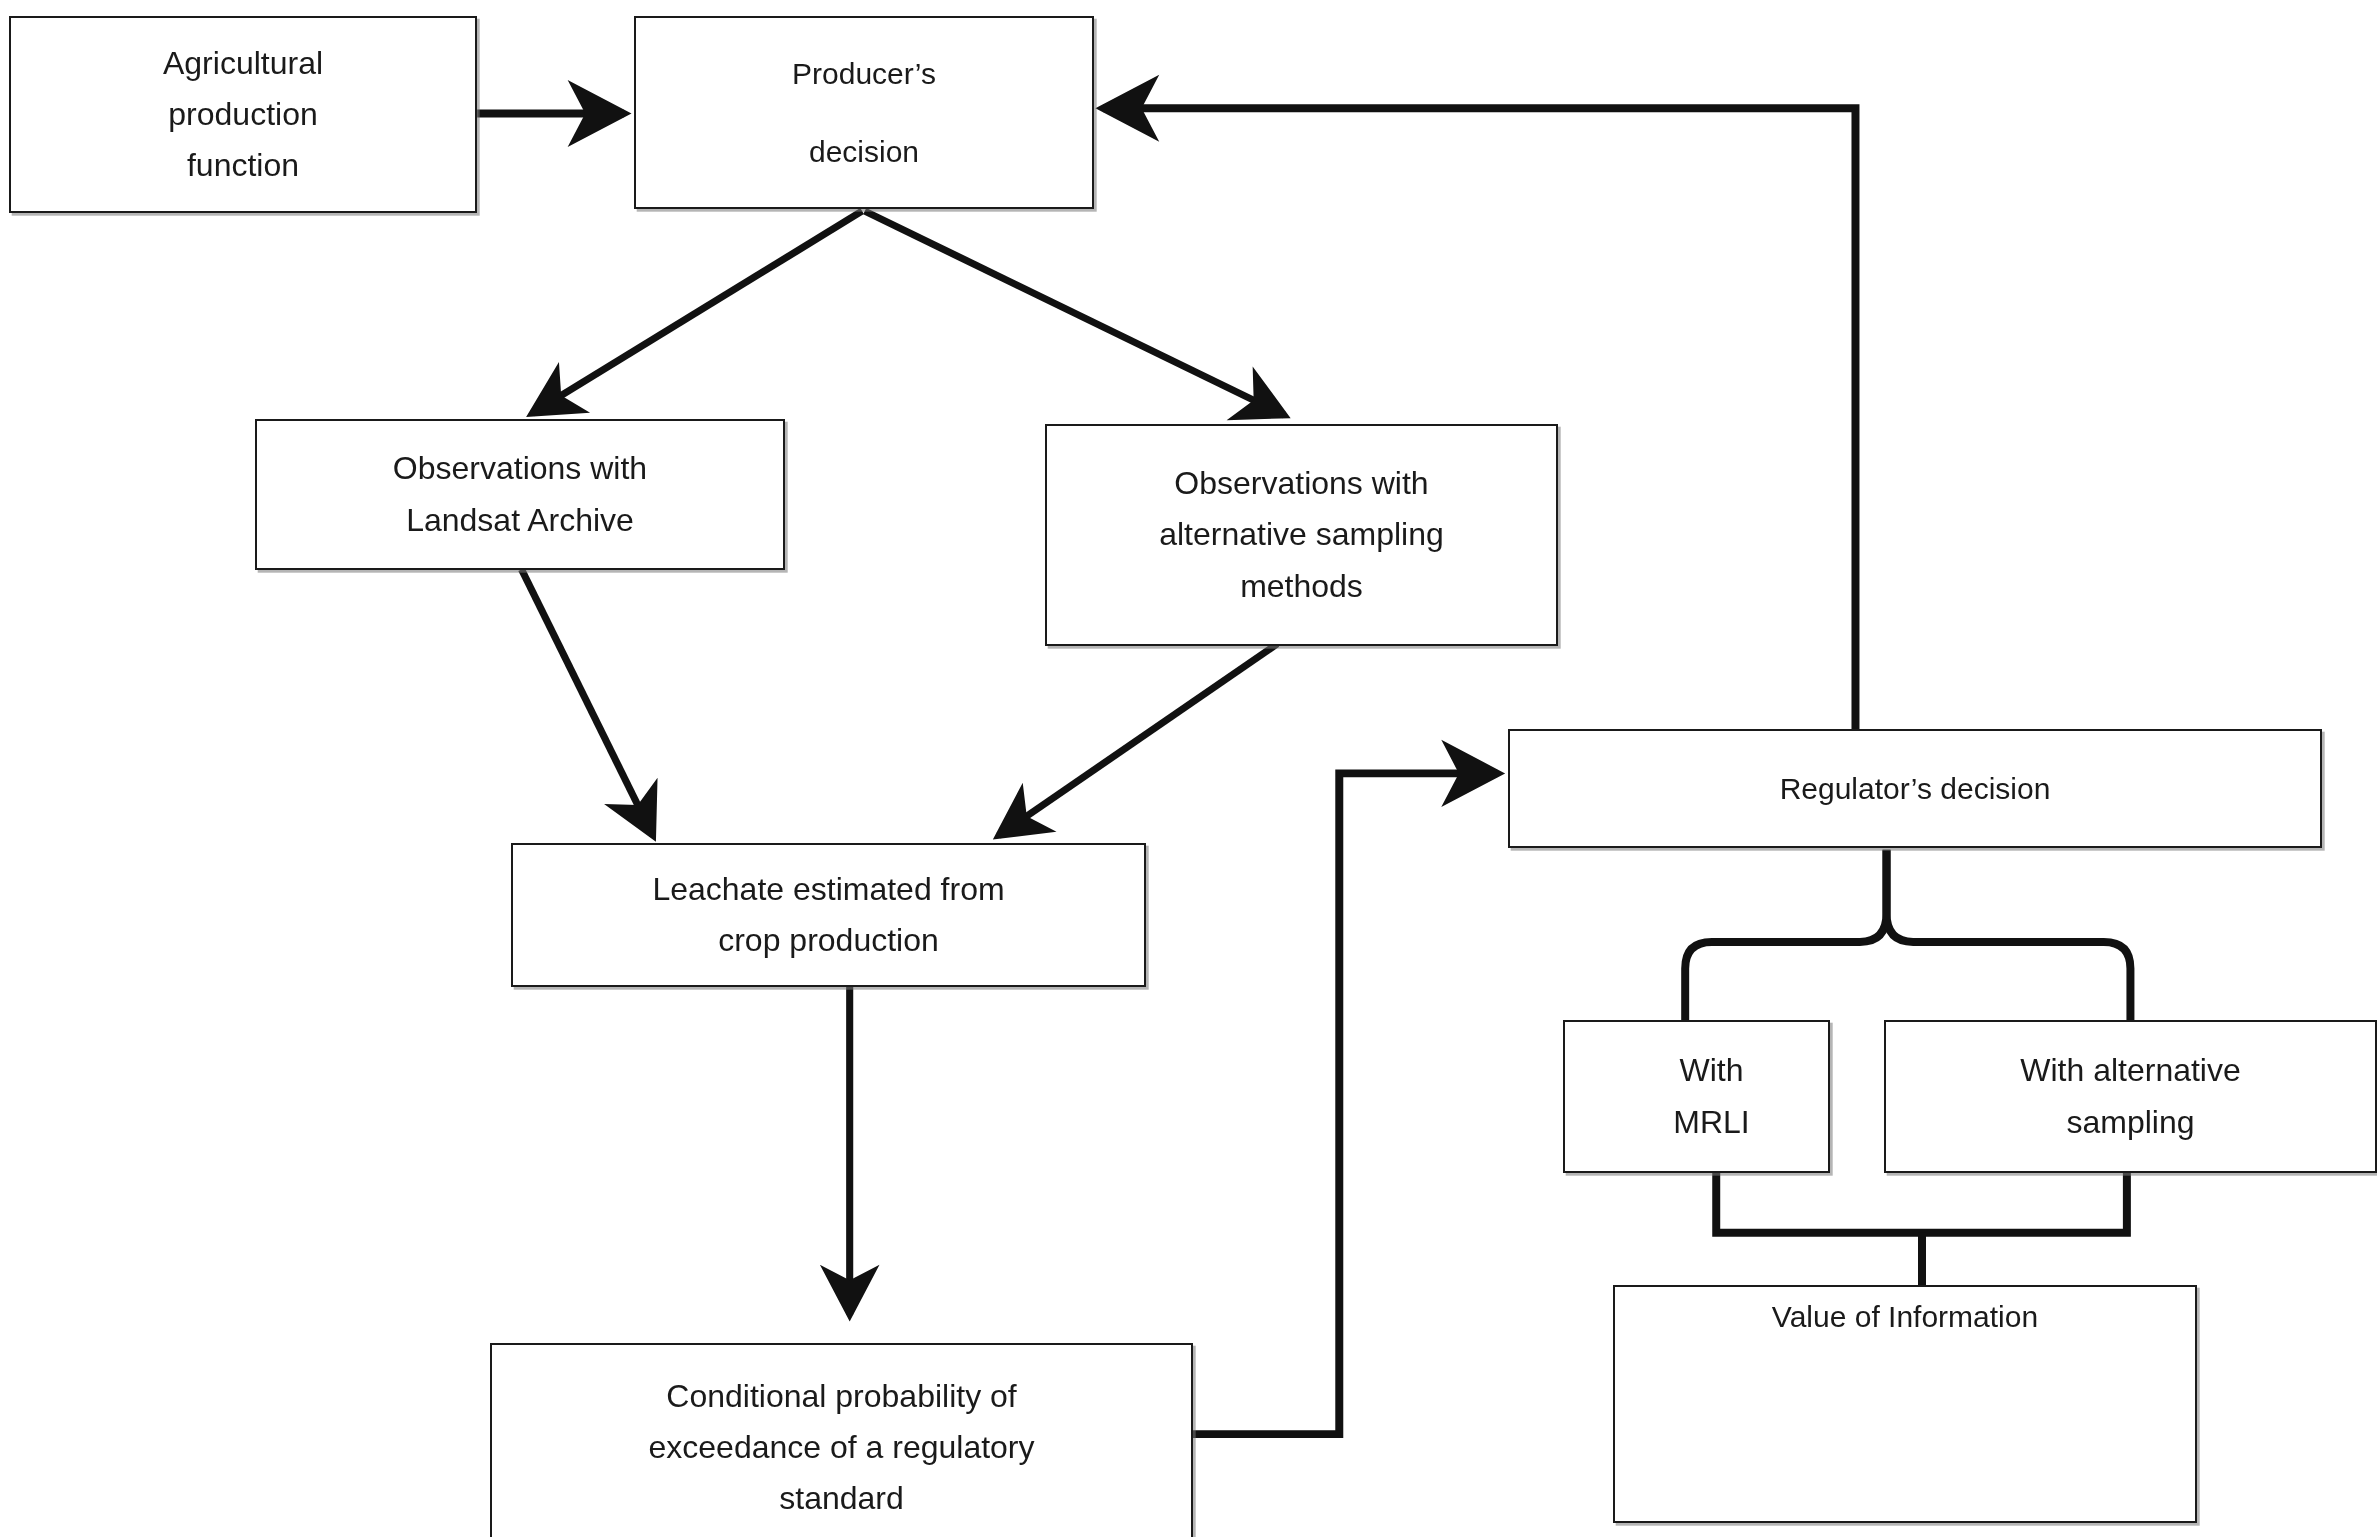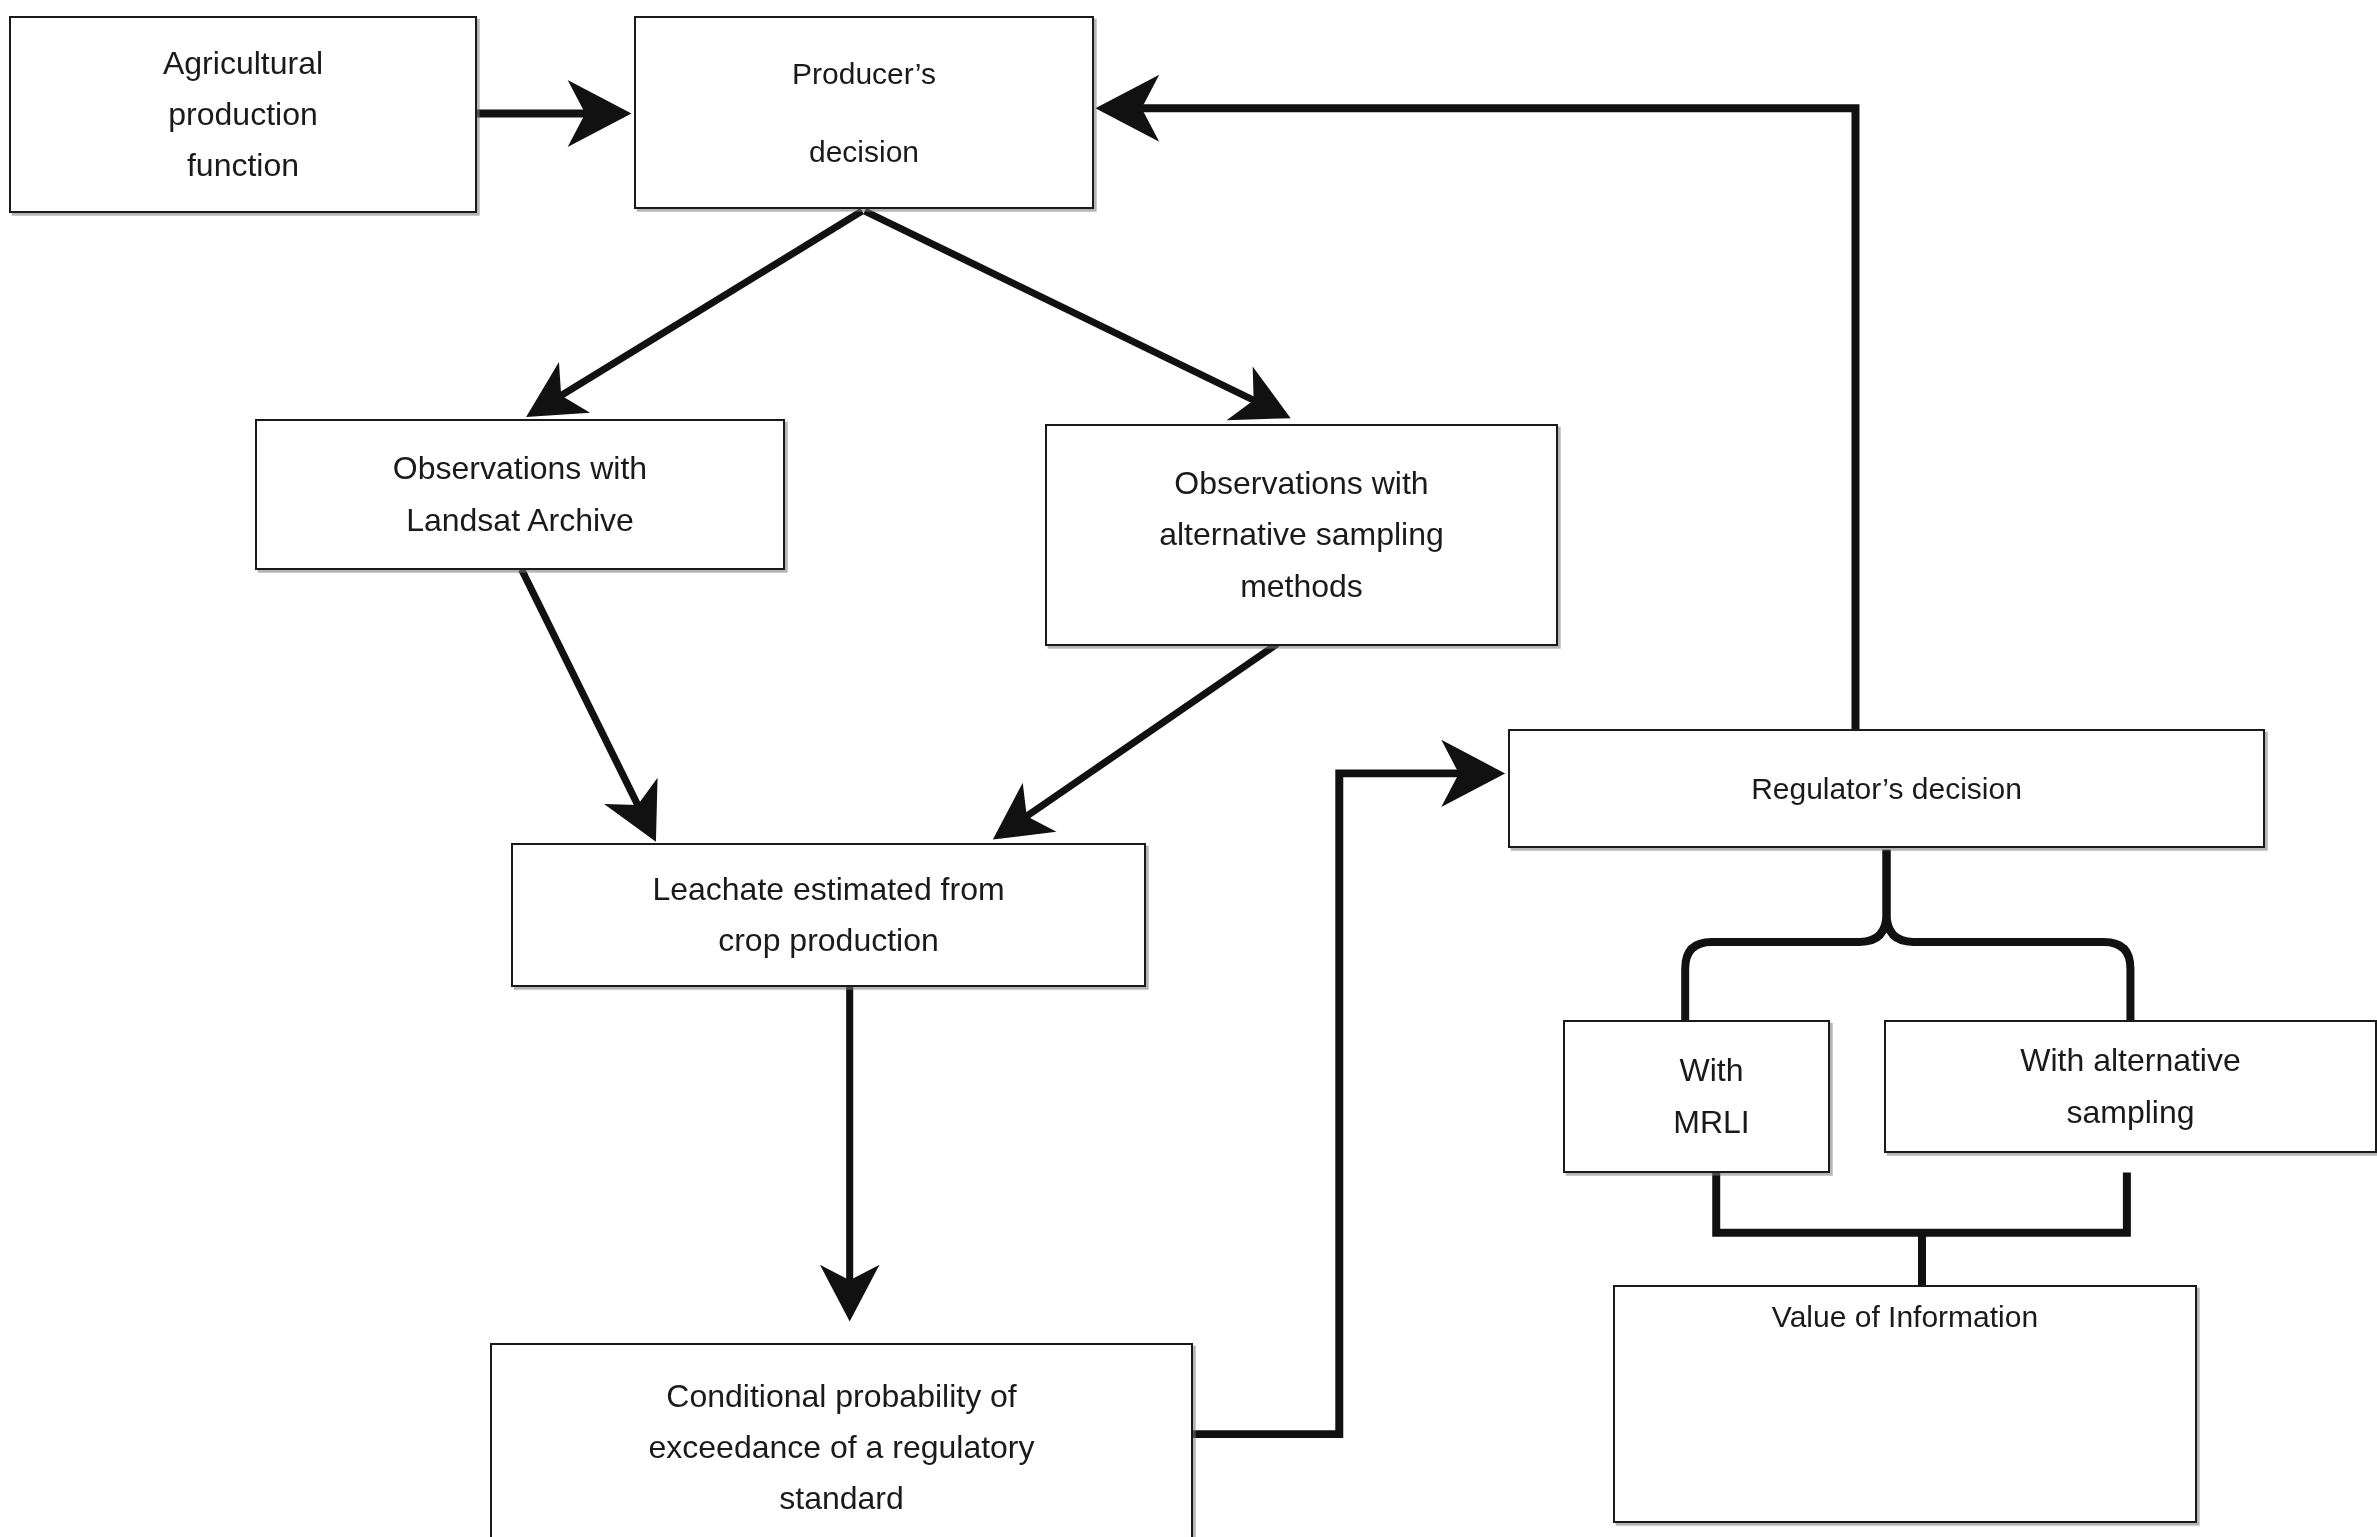--- a/index.html
+++ b/index.html
@@ -129,30 +129,30 @@
     <span class="label">Leachate estimated from
 crop production</span>
   </div>
 
   <div class="node f44" style="left:490px; top:1322px; width:703px; height:209px;margin-top:21px;">
     <span class="label">Conditional probability of
 exceedance of a regulatory
 standard</span>
   </div>
 
-  <div class="node f46" style="left:1508px; top:729px; width:757px; height:119px;">
+  <div class="node f46" style="left:1508px; top:729px; width:814px; height:119px;">
     <span class="label">Regulator’s decision</span>
   </div>
 
   <div class="node f44" style="left:1563px; top:1020px; width:267px; height:153px;padding-left:30px;">
     <span class="label">With
 MRLI</span>
   </div>
 
-  <div class="node f44" style="left:1884px; top:1020px; width:493px; height:133px;">
+  <div class="node f44" style="left:1884px; top:1020px; width:493px; height:153px;">
     <span class="label">With alternative
 sampling</span>
   </div>
 
   <div class="node f46 top-align" style="left:1613px; top:1285px; width:584px; height:238px;">
     <span class="label">Value of Information</span>
   </div>
 
 </div>
 

